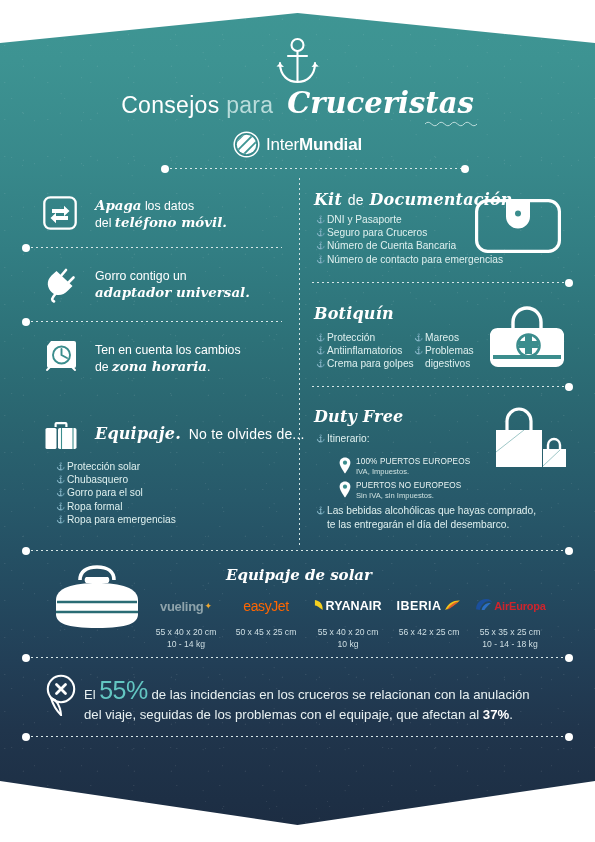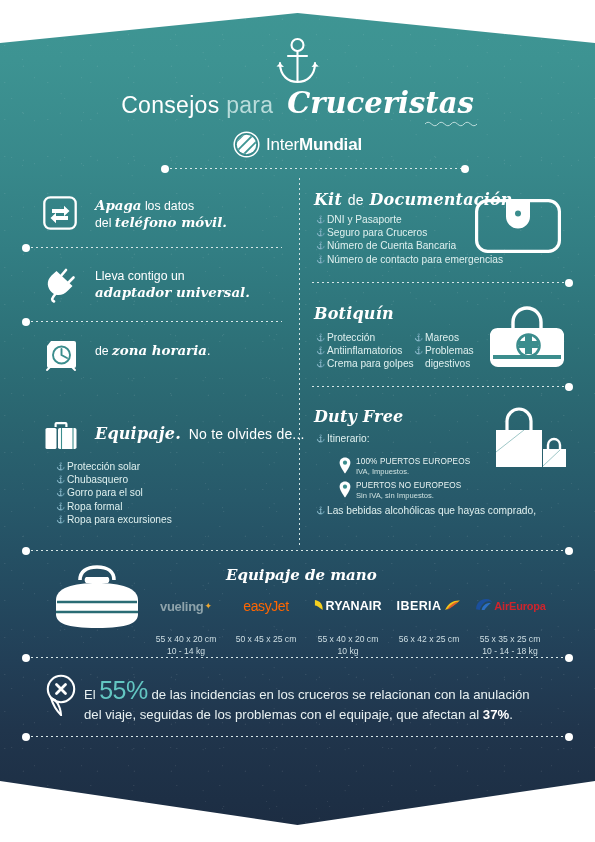--- a/index.html
+++ b/index.html
@@ -84,21 +84,21 @@
   .pin-row .pin { width:12px; height:17px; flex:0 0 12px; }
   .pin-row .pt1 { color:#eaf4f3; font-size:8.2px; line-height:10px; letter-spacing:.15px; }
   .pin-row .pt2 { color:#cfe2e1; font-size:7.6px; line-height:10px; }
 
   
   #carry-title { position:absolute; left:226px; top:566px;
     font-family:"DejaVu Serif", serif; font-style:italic; font-weight:bold;
     color:#fff; font-size:15px; }
   #carry-bag { position:absolute; left:50px; top:564px; width:94px; height:66px; }
   .air { position:absolute; width:96px; text-align:center; }
-  .air .logo { height:16px; margin-bottom:20px; display:flex; align-items:center;
+  .air .logo { height:16px; margin-bottom:13px; display:flex; align-items:center;
     justify-content:center; }
   .air .dim { color:#cfdfe4; font-size:8.6px; line-height:11.5px; white-space:nowrap; }
 
   
   #stat-pin { position:absolute; left:45px; top:674px; width:32px; height:42px; }
   #stat-text { position:absolute; left:84px; top:680px; width:480px;
     color:#e8f1f2; font-size:13.2px; line-height:20px; }
   #stat-text .big { color:#63c6c2; font-size:25px; font-weight:400; letter-spacing:-.5px; }
   #stat-text .el { font-size:13px; }
   #stat-text b { color:#fff; font-weight:bold; }
@@ -210,34 +210,35 @@
       <svg viewBox="0 0 36 36" width="36" height="36">
         <g fill="none" stroke="#fff" stroke-width="2.6" stroke-linecap="round">
           <path d="M24 3 L18.5 9.5"></path>
           <path d="M31.5 10.5 L25.5 16.5"></path>
           <path d="M9.5 8.5 C4 14 5 21 10 25.5 C14.5 29.5 21 29 26 23.5 L30.5 19 L14.5 4 z" fill="#fff" stroke="none"></path>
           <path d="M13 27.5 C10 31 9 33 12 34.5"></path>
         </g>
       </svg>
     </div>
     <div class="row-text" style="left:95px; top:269px;">
-      <div>Lleva contigo un</div>
+      <div>Gorro contigo un</div>
       <div><span class="em">adaptador universal.</span></div>
     </div>
 
     <div class="row-icon" style="left:44px; top:339px;">
       <svg viewBox="0 0 34 34" width="34" height="34">
         <path d="M7 2 H30 a2 2 0 0 1 2 2 V27 a2 2 0 0 1 -2 2 H5 a2 2 0 0 1 -2 -2 V7 z" fill="#fff"></path>
         <circle cx="17.5" cy="16" r="8.5" fill="none" stroke="#3b8d8d" stroke-width="1.9"></circle>
         <path d="M17.5 10 V16 L23 19" fill="none" stroke="#3b8d8d" stroke-width="1.9" stroke-linecap="round"></path>
         <path d="M3 31 l3 -3" fill="none" stroke="#fff" stroke-width="1.9" stroke-linecap="round"></path>
         <path d="M31 31 l-3 -3" fill="none" stroke="#fff" stroke-width="1.9" stroke-linecap="round"></path>
       </svg>
     </div>
     <div class="row-text" style="left:95px; top:343px;">
+      <div>Ten en cuenta los cambios</div>
       <div><span>de </span><span class="em">zona horaria</span><span>.</span></div>
     </div>
 
     <div class="row-icon" style="left:45px; top:420px;">
       <svg viewBox="0 0 32 30" width="32" height="30">
         <path d="M11.5 2 h9 a2 2 0 0 1 2 2 v3 h-2.2 V4.2 h-8.6 V7 H9.5 V4 a2 2 0 0 1 2 -2z" fill="#fff"></path>
         <rect x="0.5" y="8" width="11" height="21" rx="1.6" fill="#fff"></rect>
         <rect x="13" y="8" width="18.5" height="21" rx="1.8" fill="#fff"></rect>
         <g stroke="#3b8d8d" stroke-width="1.1">
           <line x1="16.5" y1="8" x2="16.5" y2="29"></line>
@@ -247,21 +248,21 @@
     </div>
     <div class="sec-title" style="left:95px; top:424px;">
       <span>Equipaje.</span>
       <span class="norm" style="margin-left:2px;">No te olvides de...</span>
     </div>
     <ul class="blist" style="left:56px; top:460px;">
       <li>Protección solar</li>
       <li>Chubasquero</li>
       <li>Gorro para el sol</li>
       <li>Ropa formal</li>
-      <li>Ropa para excursiones</li>
+      <li>Ropa para emergencias</li>
     </ul>
 
     <div class="sec-title" style="left:314px; top:190px;">
       <span>Kit</span>
       <span class="norm">de</span>
       <span>Documentación</span>
     </div>
     <ul class="blist" style="left:316px; top:213px;">
       <li>DNI y Pasaporte</li>
       <li>Seguro para Cruceros</li>
@@ -323,20 +324,21 @@
       </span>
       <span>
         <div class="pt1">PUERTOS NO EUROPEOS</div>
         <div class="pt2">Sin IVA, sin Impuestos.</div>
       </span>
     </div>
 
     <ul class="blist" style="left:316px; top:504px;">
       <li style="line-height:13.5px;">Las bebidas alcohólicas que hayas comprado,</li>
     </ul>
+    <div style="position:absolute; left:327px; top:517.5px; color:#dff0ef; font-size:10.2px; line-height:13.5px;">te las entregarán el día del desembarco.</div>
 
     <div class="row-icon" style="left:494px; top:404px;">
       <svg viewBox="0 0 74 74" width="74" height="74">
         <path d="M13 27 V17 a12 12 0 0 1 24 0 v10" fill="none" stroke="#fff" stroke-width="3.2"></path>
         <rect x="2" y="26" width="46" height="37" fill="#fff"></rect>
         <path d="M54 45 V41 a6 6 0 0 1 12 0 v4" fill="none" stroke="#fff" stroke-width="2.4"></path>
         <rect x="49" y="45" width="23" height="18" fill="#fff"></rect>
         <g stroke="#3b8d8d" stroke-width="0.9" opacity=".55">
           <line x1="2" y1="48" x2="30" y2="26"></line>
           <line x1="49" y1="62" x2="66" y2="46"></line>
@@ -348,21 +350,21 @@
       <svg viewBox="0 0 94 66" width="94" height="66">
         <path d="M30 16 C30 8 36 3 47 3 C58 3 64 8 64 16" fill="none" stroke="#fff" stroke-width="3.6"></path>
         <path d="M36 13 h22 a4 4 0 0 1 0 6 h-22 a4 4 0 0 1 0 -6z" fill="#fff"></path>
         <path d="M6 36 C6 24 23 19 47 19 C71 19 88 24 88 36 V50 C88 59 78 64 47 64 C16 64 6 59 6 50z" fill="#fff"></path>
         <g stroke="#2a6c74" stroke-width="2.6">
           <line x1="7" y1="38" x2="87" y2="38"></line>
           <line x1="6" y1="48" x2="88" y2="48"></line>
         </g>
       </svg>
     </div>
-    <div id="carry-title">Equipaje de mano</div>
+    <div id="carry-title">Equipaje de solar</div>
 
     <div class="air" style="left:138px; top:598px;">
       <div class="logo">
         <span style="font-family:'Liberation Sans',sans-serif; font-size:13px; font-weight:bold;
           color:#8ea3ab; letter-spacing:-.3px;">vueling</span>
         <span style="color:#f0a830; font-size:9px; margin-left:1px;">✦</span>
       </div>
       <div class="dim">55 x 40 x 20 cm</div>
       <div class="dim">10 - 14 kg</div>
     </div>

